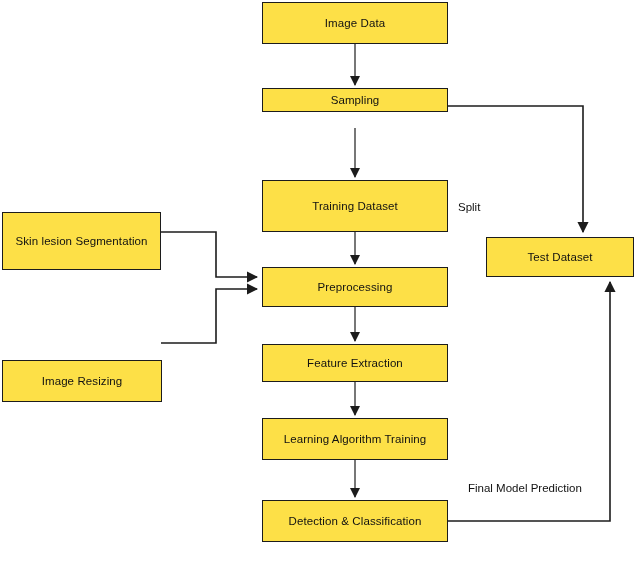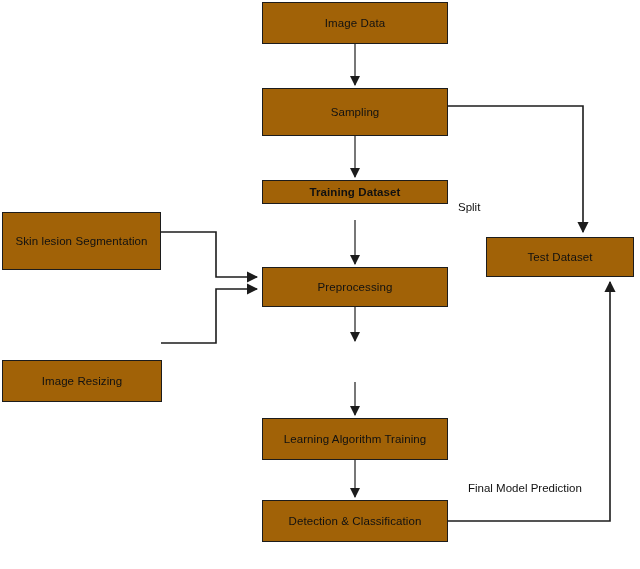--- a/index.html
+++ b/index.html
@@ -22,21 +22,21 @@
     position: absolute;
     left: 0;
     top: 0;
     width: 640px;
     height: 569px;
   }
   .node {
     position: absolute;
     box-sizing: border-box;
     border: 1.6px solid #1c1c1c;
-    background: #a16207;
+    background: #fde047;
     display: flex;
     align-items: center;
     justify-content: center;
     font-size: 11.5px;
     line-height: 1.1;
     color: #111111;
     letter-spacing: 0.1px;
     white-space: nowrap;
   }
   .edge-label {
@@ -88,32 +88,35 @@
 
     <path d="M 161 343 L 216 343 L 216 289 L 257 289" stroke="#1c1c1c" stroke-width="1.6" fill="none" marker-end="url(#arrow)"></path>
 
     <path d="M 448 521 L 610 521 L 610 282" stroke="#1c1c1c" stroke-width="1.6" fill="none" marker-end="url(#arrow)"></path>
   </svg>
 
   <div class="node" style="left:262px; top:2px; width:186px; height:42px;">
     <span>Image Data</span>
   </div>
 
-  <div class="node" style="left:262px; top:88px; width:186px; height:48px;">
+  <div class="node" style="left:262px; top:88px; width:186px; height:24px;">
     <span>Sampling</span>
   </div>
 
-  <div class="node" style="left:262px; top:180px; width:186px; height:24px;font-weight:bold;">
+  <div class="node" style="left:262px; top:180px; width:186px; height:52px;">
     <span>Training Dataset</span>
   </div>
 
   <div class="node" style="left:262px; top:267px; width:186px; height:40px;">
     <span>Preprocessing</span>
   </div>
 
+  <div class="node" style="left:262px; top:344px; width:186px; height:38px;">
+    <span>Feature Extraction</span>
+  </div>
 
   <div class="node" style="left:262px; top:418px; width:186px; height:42px;">
     <span>Learning Algorithm Training</span>
   </div>
 
   <div class="node" style="left:262px; top:500px; width:186px; height:42px;align-items:center;">
     <span>Detection &amp; Classification</span>
   </div>
 
   <div class="node" style="left:2px; top:212px; width:159px; height:58px;">

